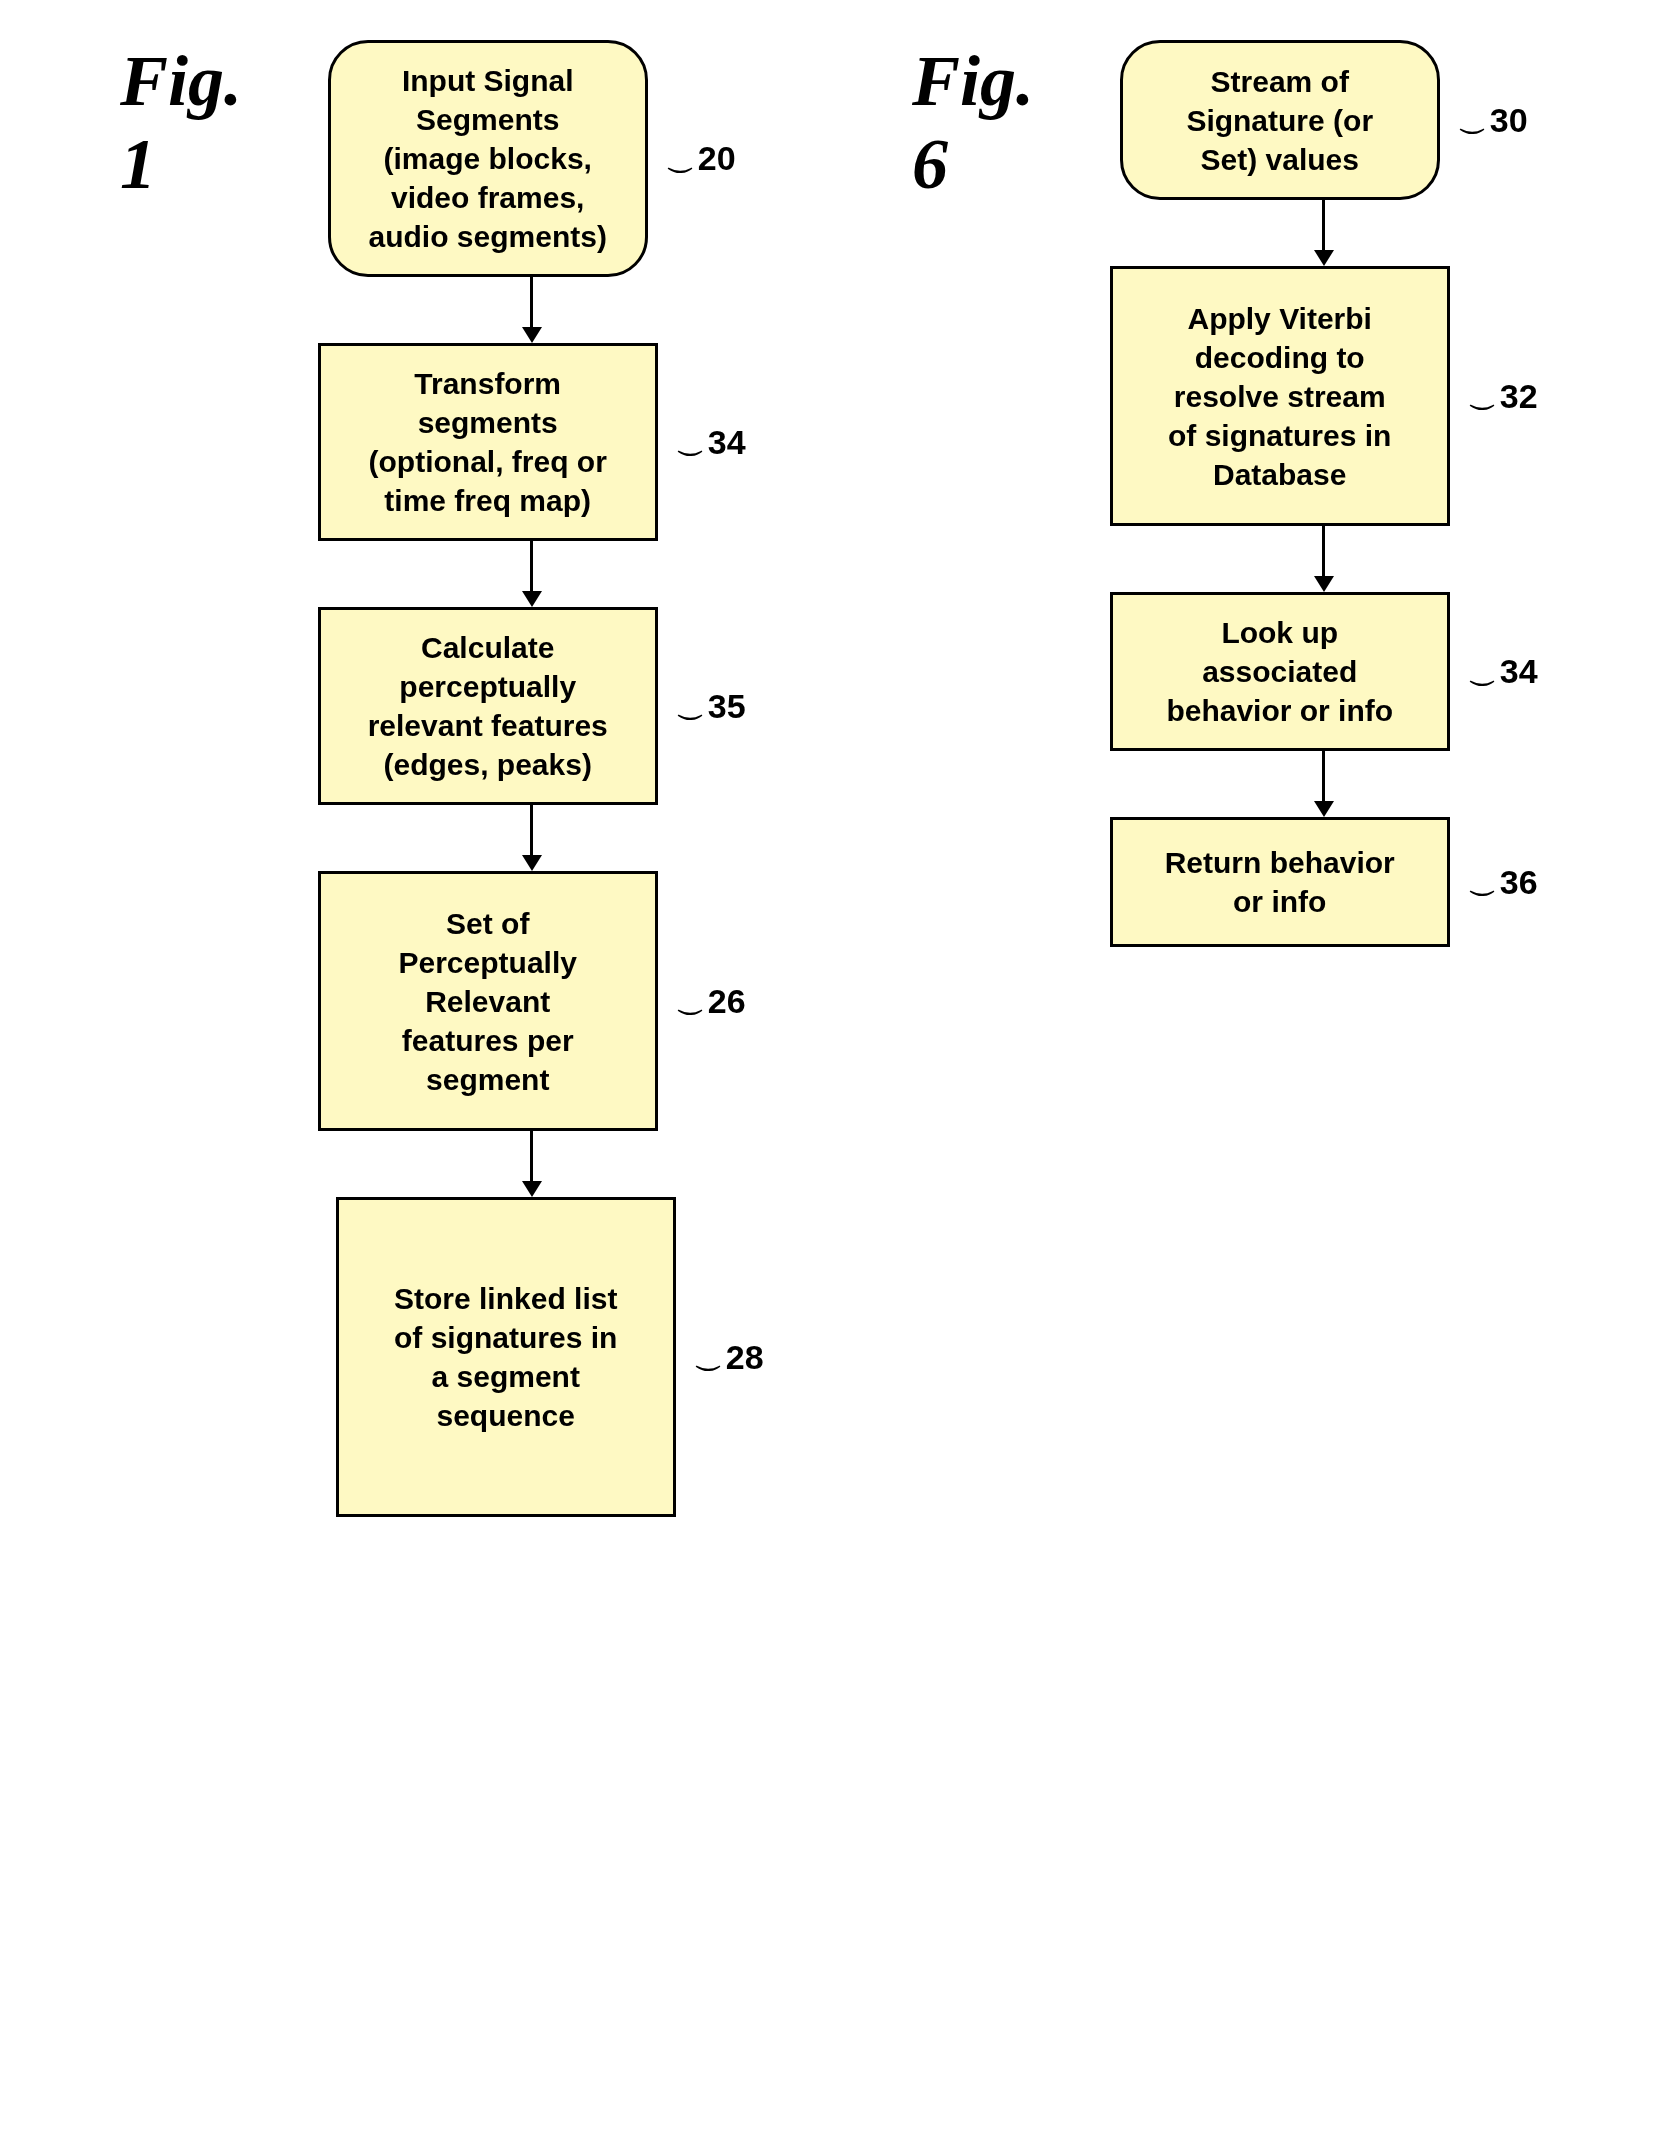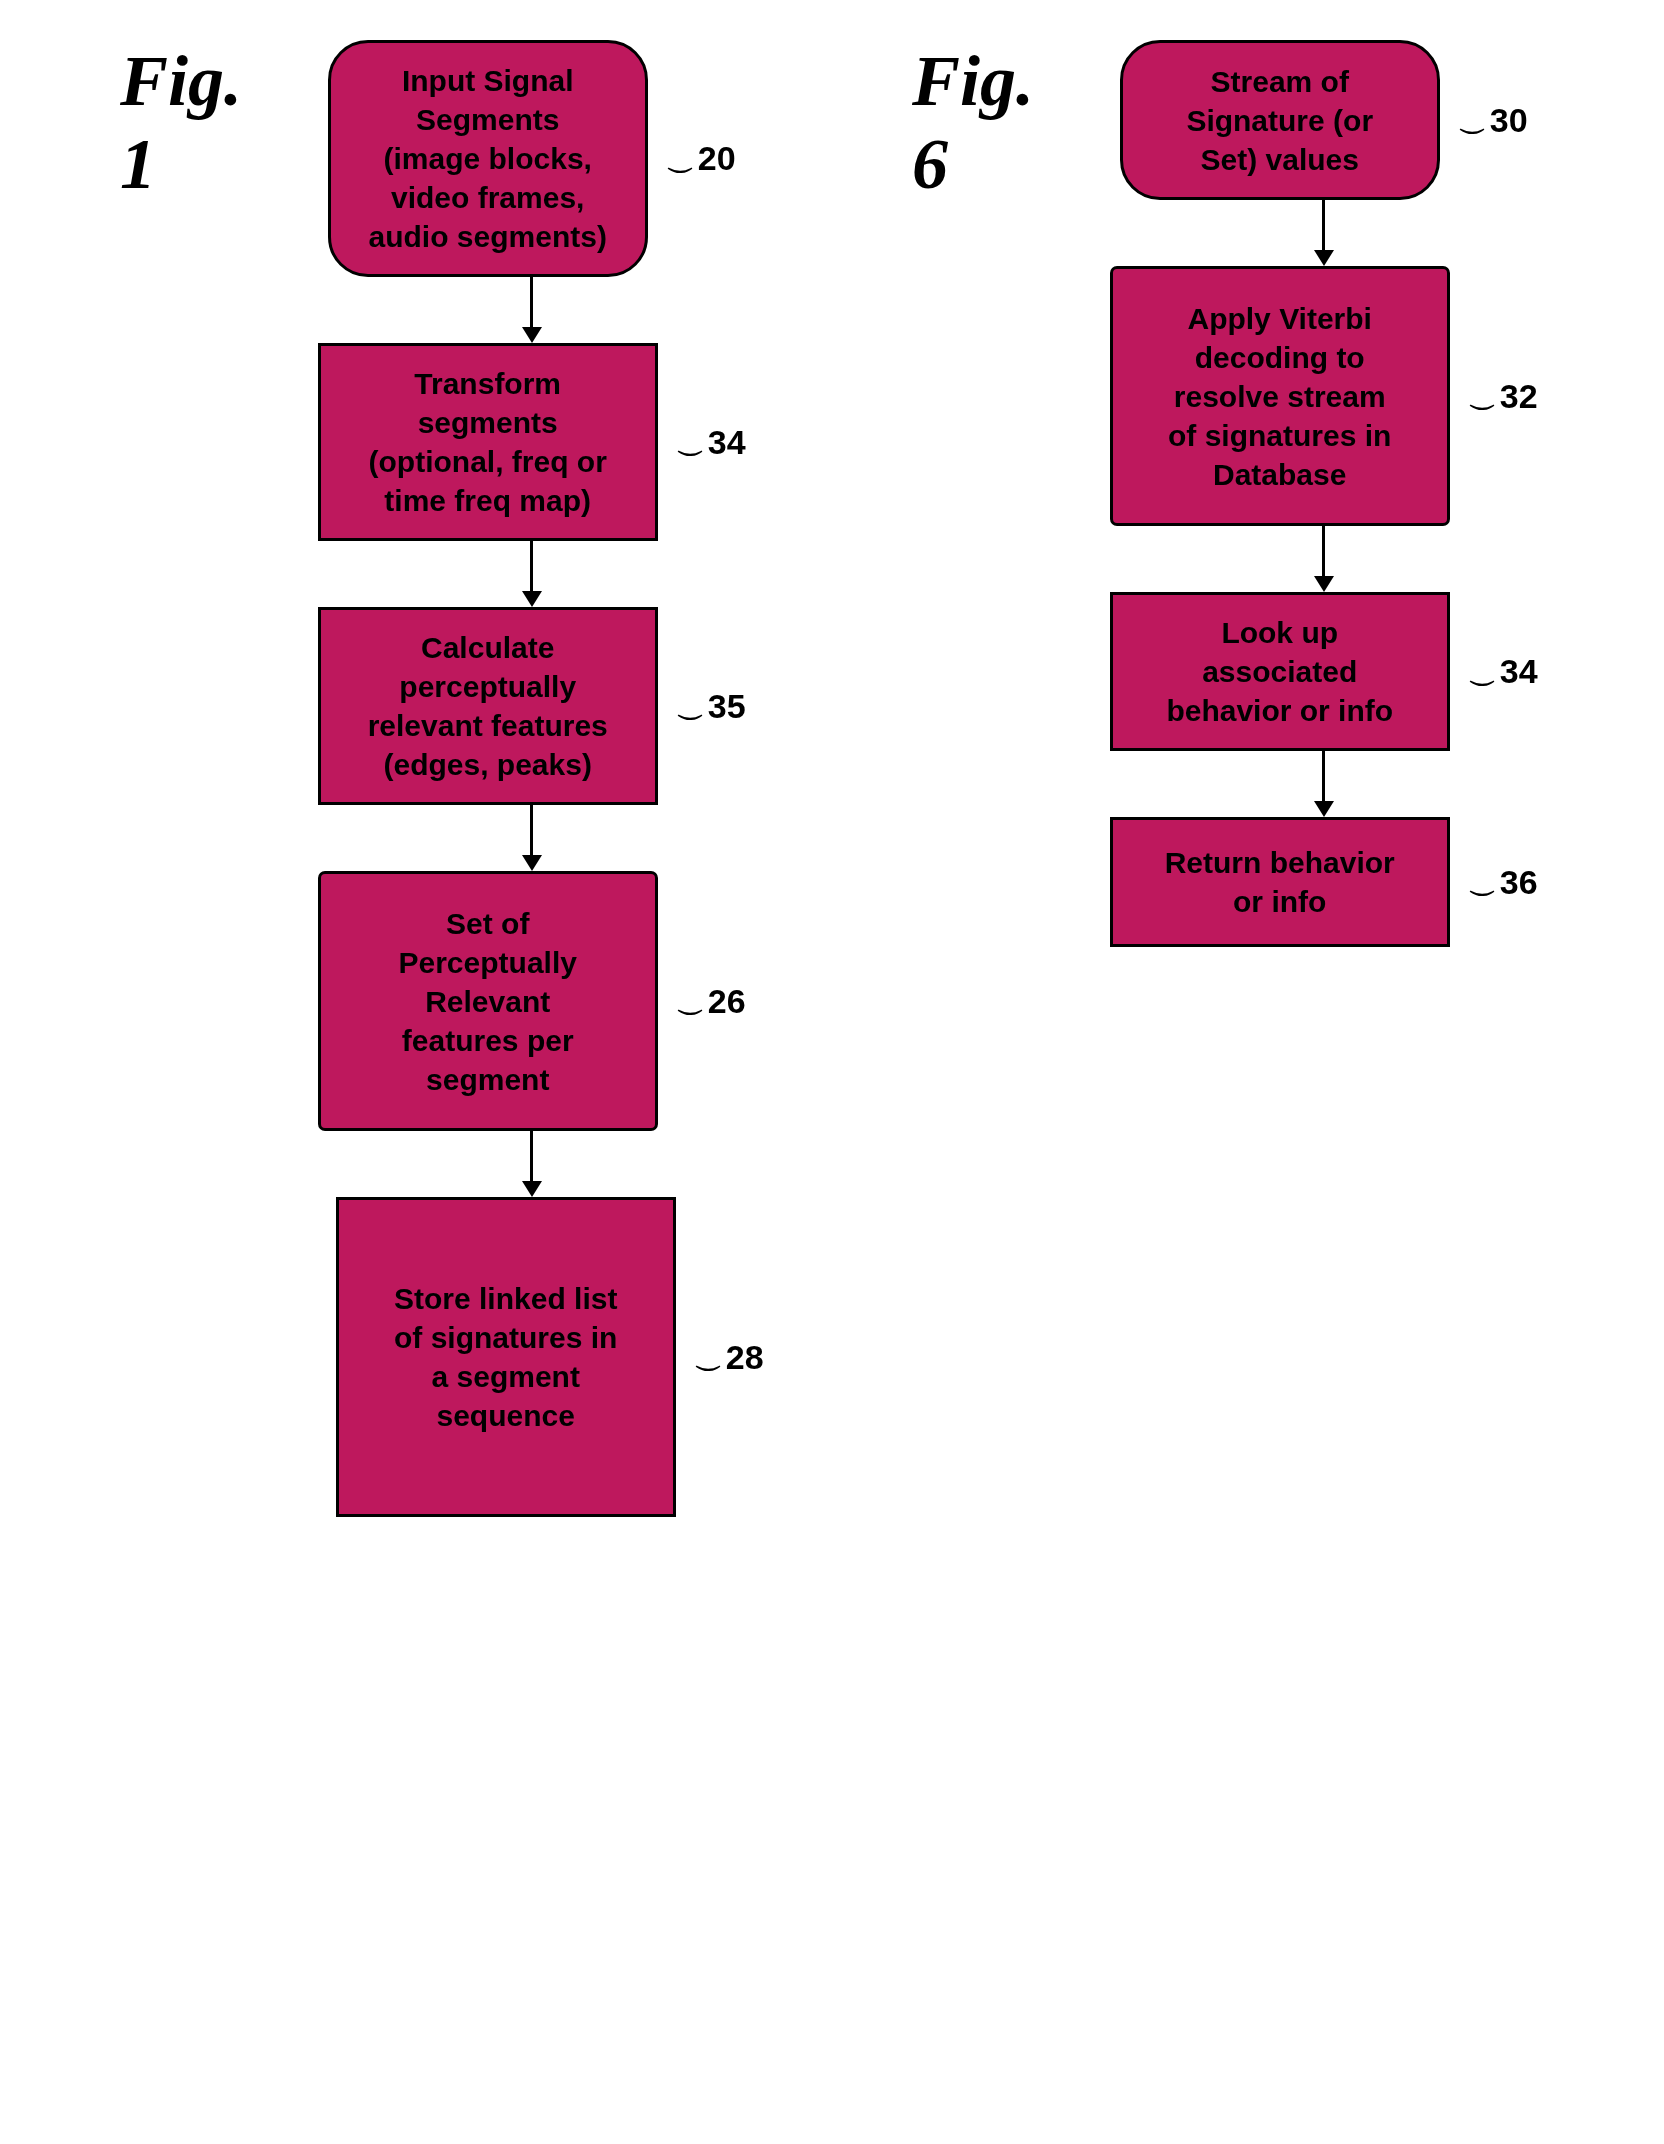--- a/index.html
+++ b/index.html
@@ -44,21 +44,21 @@
     .flowchart {
       display: flex;
       flex-direction: column;
       align-items: center;
       width: 100%;
       position: relative;
     }
 
     .node {
       border: 3px solid #000;
-      background: #be185d;
+      background: #fef9c3;
       display: flex;
       align-items: center;
       justify-content: center;
       text-align: center;
       font-size: 30px;
       font-weight: bold;
       font-family: Arial, sans-serif;
       line-height: 1.3;
       padding: 18px 20px;
       position: relative;
@@ -70,21 +70,21 @@
       min-height: 160px;
     }
 
     .node-rect {
       border-radius: 0;
       width: 340px;
       min-height: 130px;
     }
 
     .node-rect-tall {
-      border-radius: 7px;
+      border-radius: 0;
       width: 340px;
       min-height: 260px;
     }
 
     .node-rect-xtall {
       border-radius: 0;
       width: 340px;
       min-height: 320px;
       margin-left: 36px;
     }

